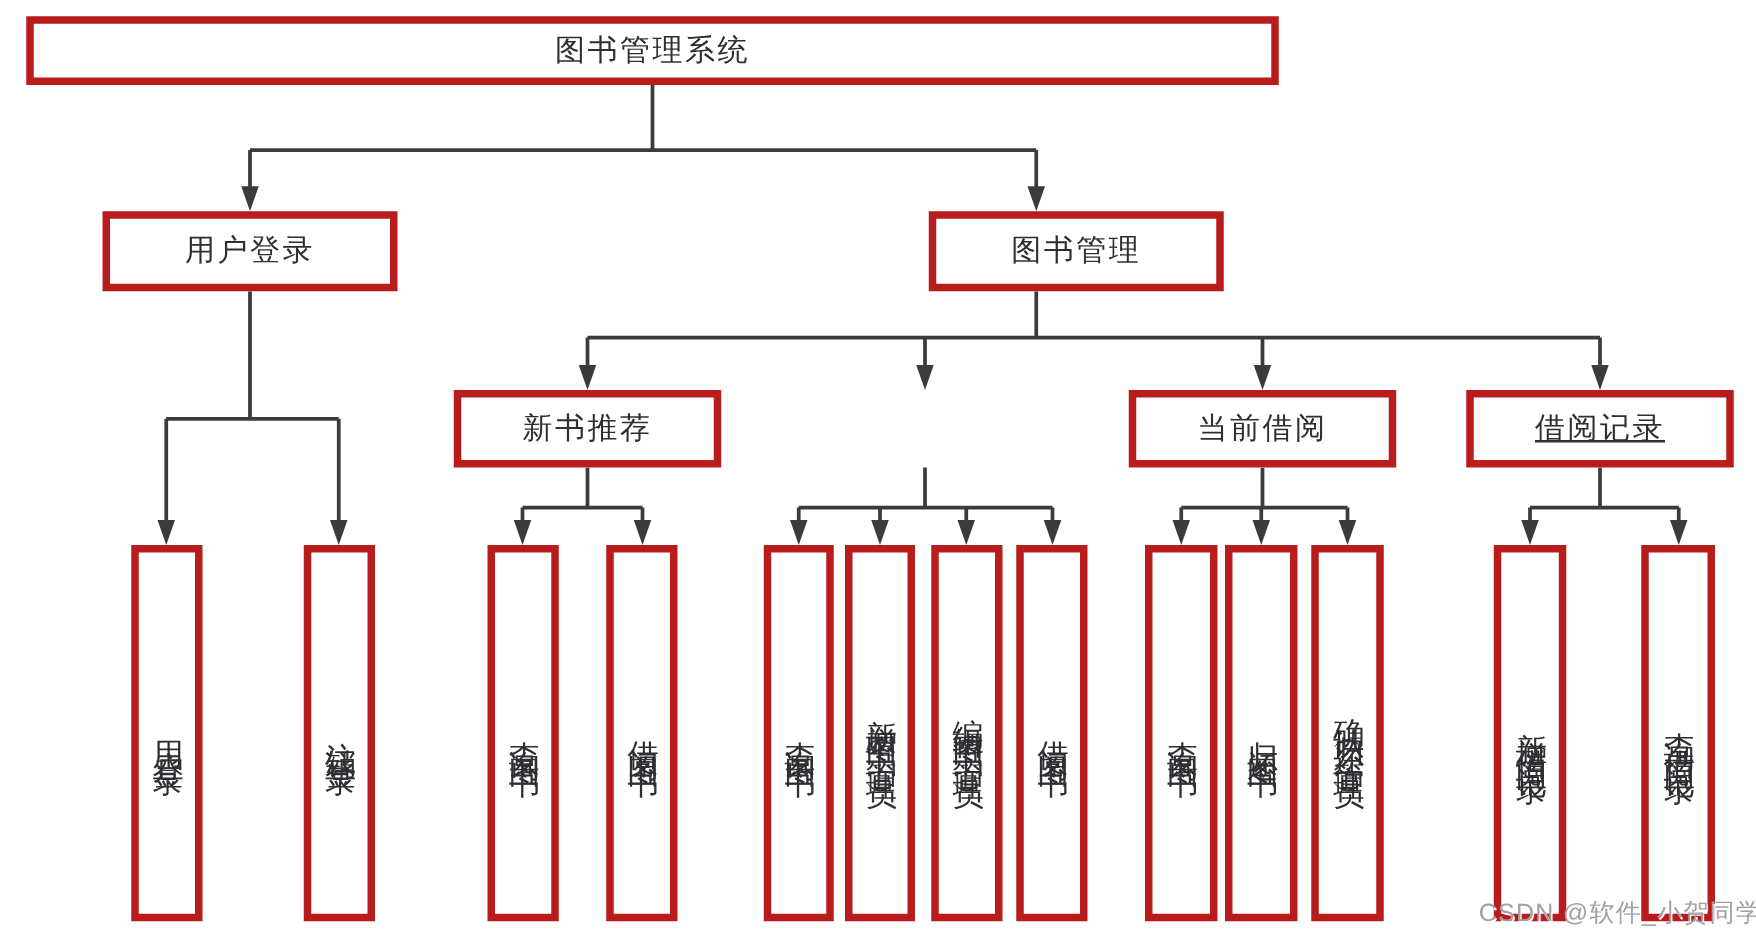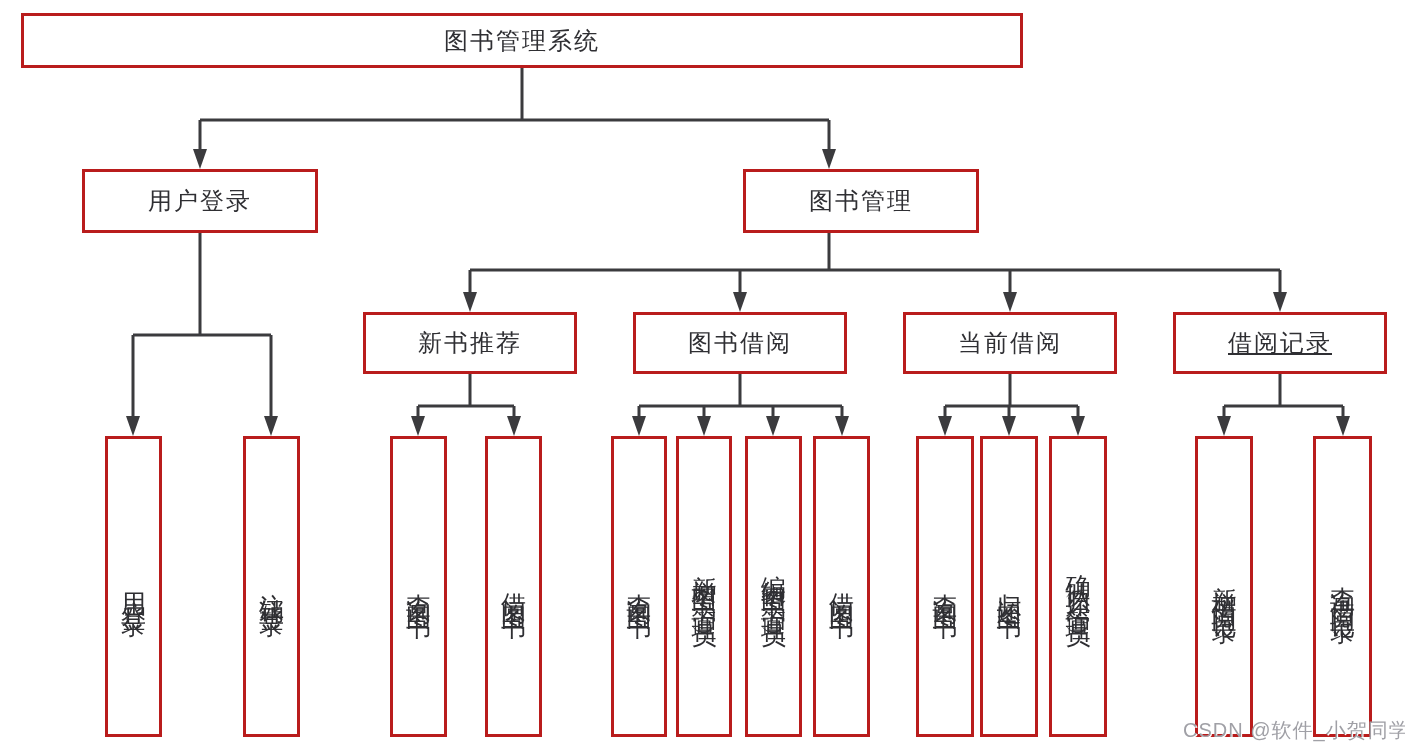--- a/index.html
+++ b/index.html
@@ -11,21 +11,21 @@
   #canvas {
     position: relative;
     width: 1405px;
     height: 747px;
     background: #ffffff;
     overflow: hidden;
   }
   .box {
     position: absolute;
     box-sizing: border-box;
-    border: 3px solid #b91c1c;
+    border: 6px solid #b91c1c;
     background: #ffffff;
     display: flex;
     align-items: center;
     justify-content: center;
     color: #2f2f33;
   }
   .htext {
     font-size: 24px;
     letter-spacing: 2px;
     color: #2f2f33;
@@ -127,23 +127,20 @@
   <div class="box" style="left:82px; top:169px; width:236px; height:64px;">
     <span class="htext">用户登录</span>
   </div>
   <div class="box" style="left:711px; top:169px; width:236px; height:64px;margin-left:32px;">
     <span class="htext">图书管理</span>
   </div>
 
   <div class="box" style="left:363px; top:312px; width:214px; height:62px;">
     <span class="htext">新书推荐</span>
   </div>
-  <div class="box" style="left:633px; top:312px; width:214px; height:62px;">
-    <span class="htext">图书借阅</span>
-  </div>
   <div class="box" style="left:903px; top:312px; width:214px; height:62px;">
     <span class="htext">当前借阅</span>
   </div>
   <div class="box" style="left:1173px; top:312px; width:214px; height:62px;text-decoration:underline;">
     <span class="htext">借阅记录</span>
   </div>
 
   <div class="box vbox" style="left:105px; width:57px;">
     <span class="vtext">用户登录</span>
   </div>

